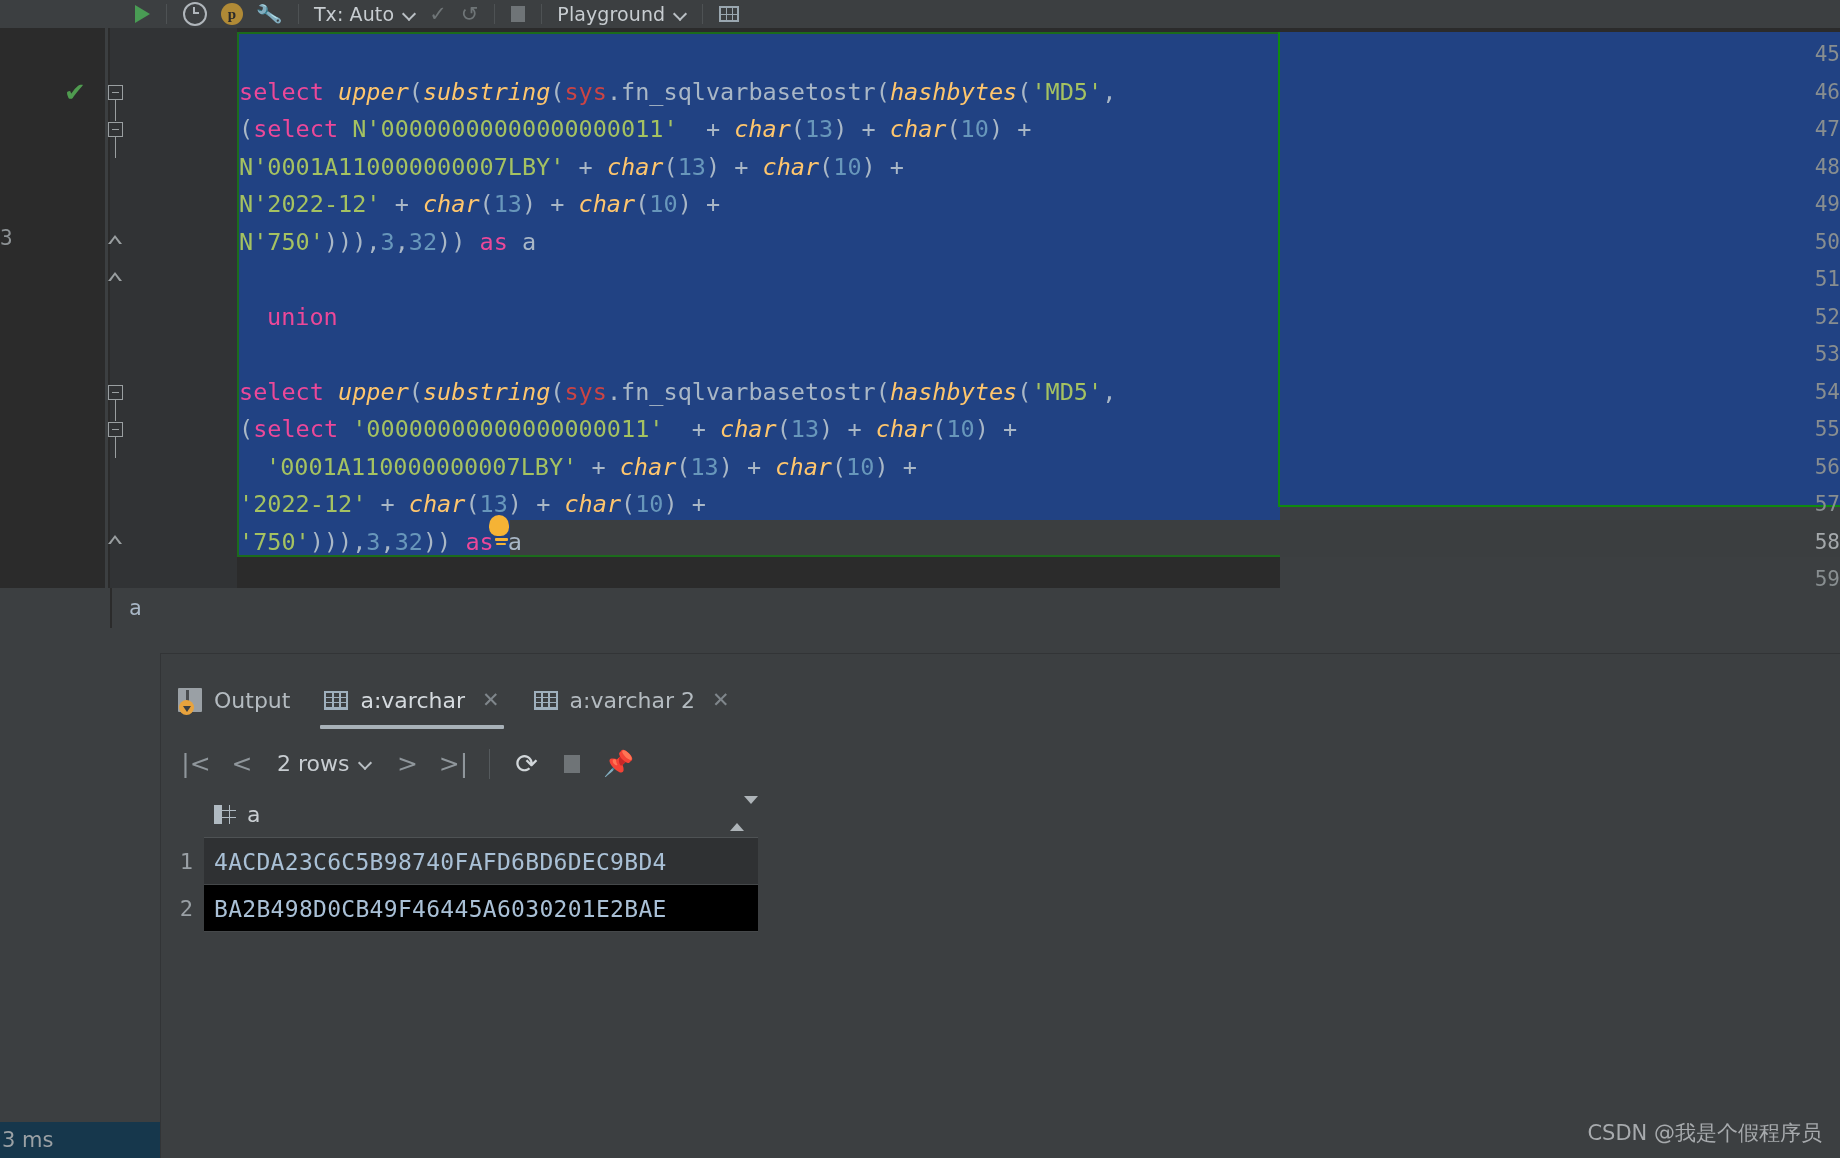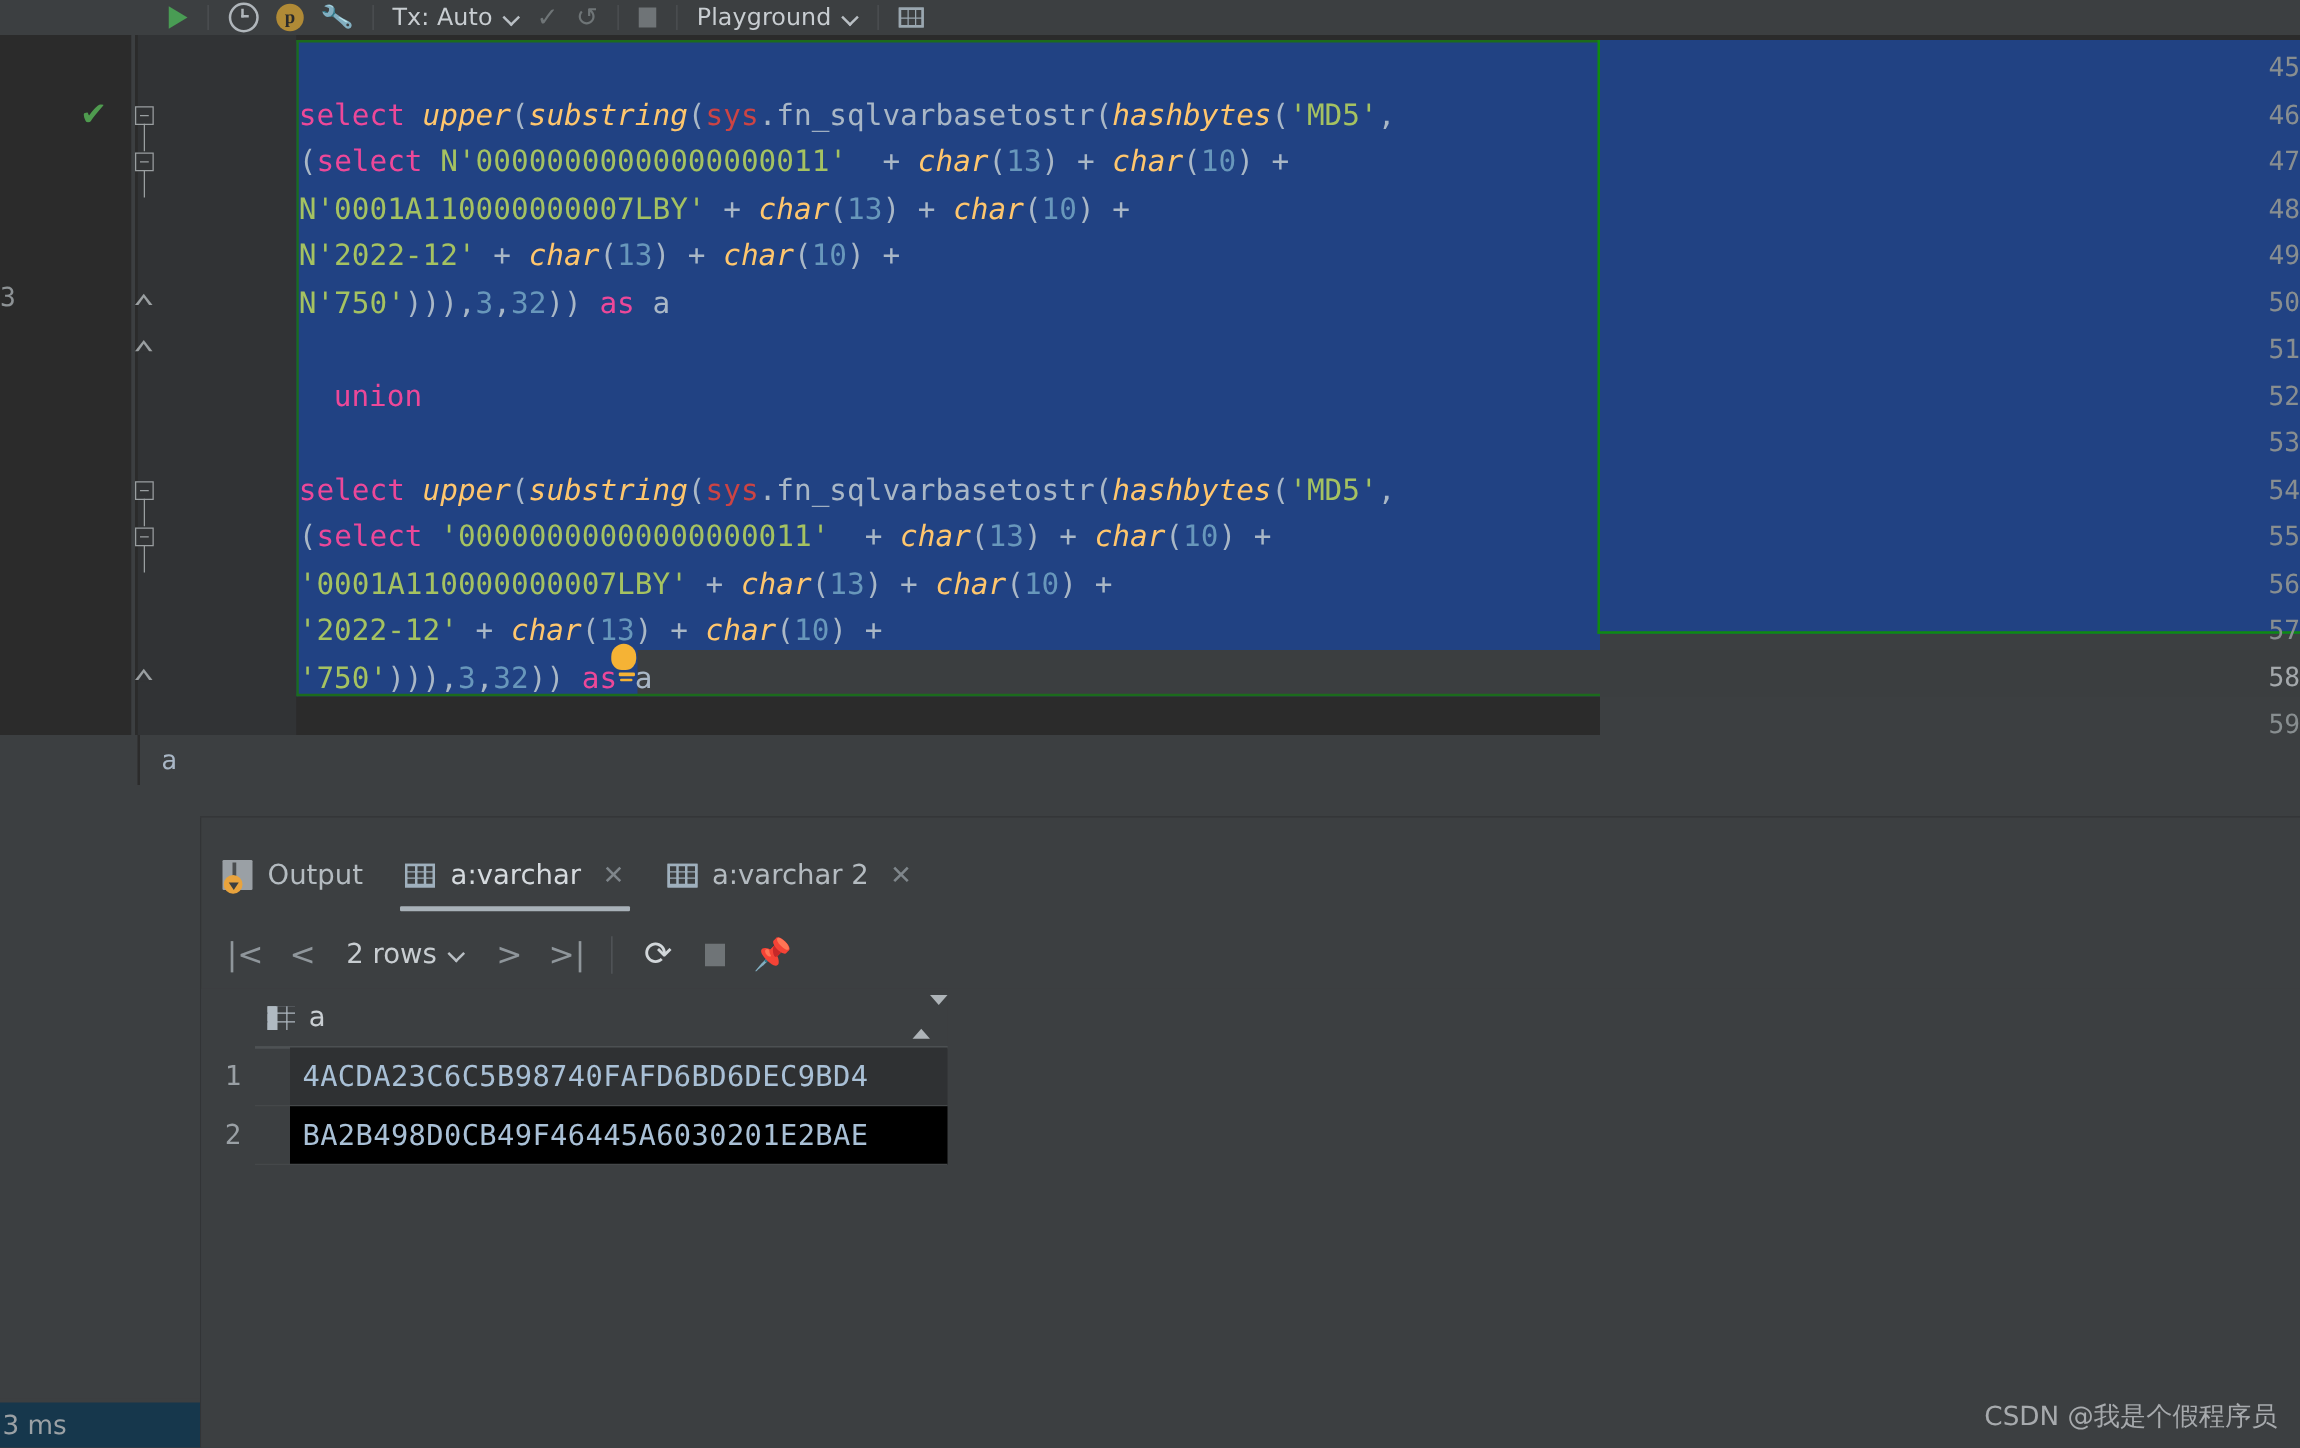--- a/index.html
+++ b/index.html
@@ -575,21 +575,20 @@
     flex: 1;
     height: 47px;
     display: flex;
     align-items: center;
     padding-left: 10px;
     box-sizing: border-box;
     color: #a9c0d6;
     font-size: 23px;
     font-family: "DejaVu Sans Mono", monospace;
     letter-spacing: 0.3px;
-    margin-left: 28px;
   }
   .grid-row.odd .cell { background: #2f3133; }
   .grid-row.even .cell { background: #000000; }
   .row-sep {
     position: absolute;
     left: 43px;
     width: 554px; height: 1px;
     background: #45484a;
   }
 
@@ -703,21 +702,21 @@
       <div class="sel-border-bot"></div>
       <div id="code-lines">
           <div class="cl" style="top: 45.5px;"><span class="kw">select </span><span class="fn">upper</span><span class="pn">(</span><span class="fn">substring</span><span class="pn">(</span><span class="sch">sys</span><span class="id">.fn_sqlvarbasetostr</span><span class="pn">(</span><span class="fn">hashbytes</span><span class="pn">(</span><span class="str">'MD5'</span><span class="pn">,</span></div>
           <div class="cl" style="top: 83px;"><span class="pn">(</span><span class="kw">select </span><span class="str">N'00000000000000000011'</span><span class="pn">  + </span><span class="fn">char</span><span class="pn">(</span><span class="num">13</span><span class="pn">) + </span><span class="fn">char</span><span class="pn">(</span><span class="num">10</span><span class="pn">) +</span></div>
           <div class="cl" style="top: 120.5px;"><span class="str">N'0001A110000000007LBY'</span><span class="pn"> + </span><span class="fn">char</span><span class="pn">(</span><span class="num">13</span><span class="pn">) + </span><span class="fn">char</span><span class="pn">(</span><span class="num">10</span><span class="pn">) +</span></div>
           <div class="cl" style="top: 158px;"><span class="str">N'2022-12'</span><span class="pn"> + </span><span class="fn">char</span><span class="pn">(</span><span class="num">13</span><span class="pn">) + </span><span class="fn">char</span><span class="pn">(</span><span class="num">10</span><span class="pn">) +</span></div>
           <div class="cl" style="top: 195.5px;"><span class="str">N'750'</span><span class="pn">))),</span><span class="num">3</span><span class="pn">,</span><span class="num">32</span><span class="pn">)) </span><span class="kw">as </span><span class="id">a</span></div>
           <div class="cl" style="top: 270.5px; padding-left: 28px;"><span class="kw">union</span></div>
           <div class="cl" style="top: 345.5px;"><span class="kw">select </span><span class="fn">upper</span><span class="pn">(</span><span class="fn">substring</span><span class="pn">(</span><span class="sch">sys</span><span class="id">.fn_sqlvarbasetostr</span><span class="pn">(</span><span class="fn">hashbytes</span><span class="pn">(</span><span class="str">'MD5'</span><span class="pn">,</span></div>
           <div class="cl" style="top: 383px;"><span class="pn">(</span><span class="kw">select </span><span class="str">'00000000000000000011'</span><span class="pn">  + </span><span class="fn">char</span><span class="pn">(</span><span class="num">13</span><span class="pn">) + </span><span class="fn">char</span><span class="pn">(</span><span class="num">10</span><span class="pn">) +</span></div>
-          <div class="cl" style="top: 420.5px;"><span class="str">'0001A110000000007LBY'</span><span class="pn"> + </span><span class="fn">char</span><span class="pn">(</span><span class="num">13</span><span class="pn">) + </span><span class="fn">char</span><span class="pn">(</span><span class="num">10</span><span class="pn">) +</span></div>
+          <div class="cl" style="top: 420.5px; padding-left: 27px;"><span class="str">'0001A110000000007LBY'</span><span class="pn"> + </span><span class="fn">char</span><span class="pn">(</span><span class="num">13</span><span class="pn">) + </span><span class="fn">char</span><span class="pn">(</span><span class="num">10</span><span class="pn">) +</span></div>
           <div class="cl" style="top: 458px;"><span class="str">'2022-12'</span><span class="pn"> + </span><span class="fn">char</span><span class="pn">(</span><span class="num">13</span><span class="pn">) + </span><span class="fn">char</span><span class="pn">(</span><span class="num">10</span><span class="pn">) +</span></div>
           <div class="cl" style="top: 495.5px;"><span class="str">'750'</span><span class="pn">))),</span><span class="num">3</span><span class="pn">,</span><span class="num">32</span><span class="pn">)) </span><span class="kw">as </span><span class="id">a</span></div>
         </div>
       <div class="bulb">
         <div class="glass"></div>
           <div class="b1"></div>
           <div class="b2"></div>
       </div>
     </div>
 

